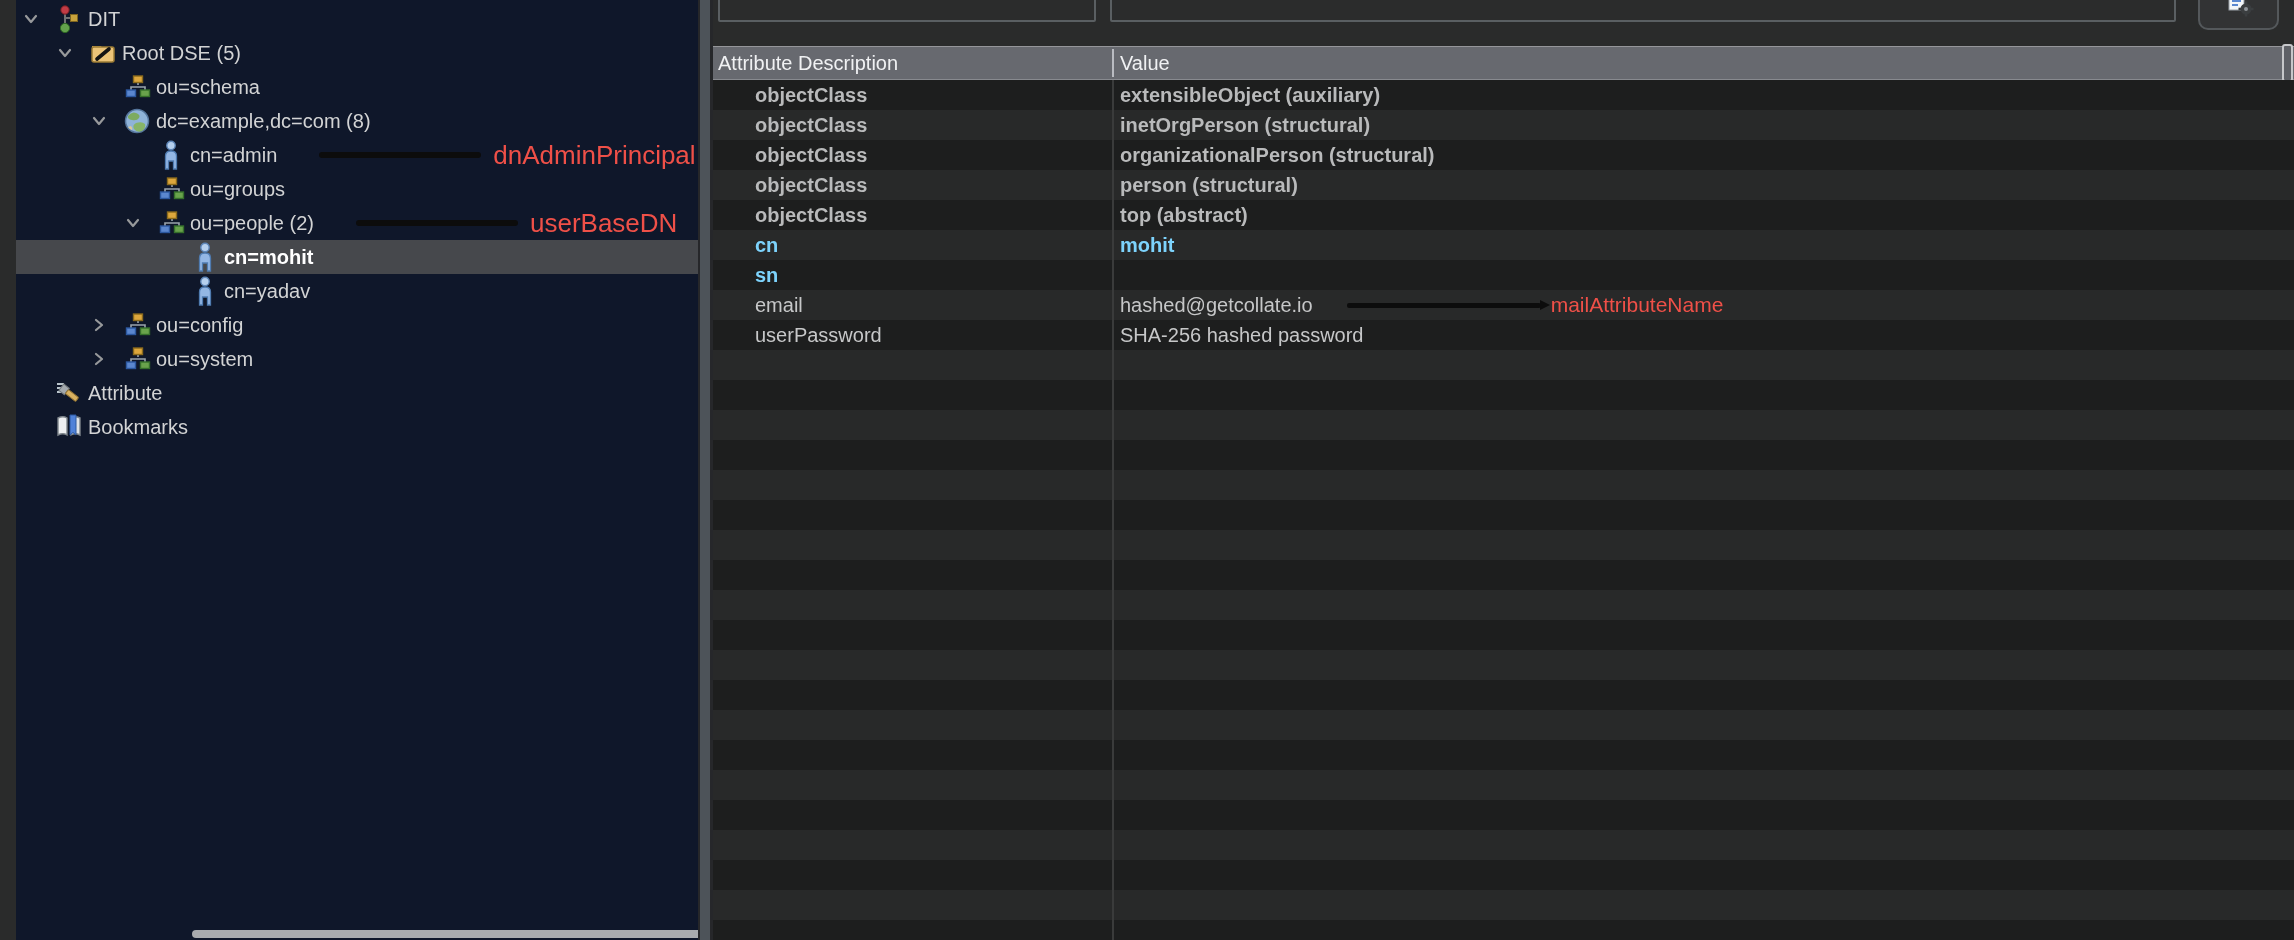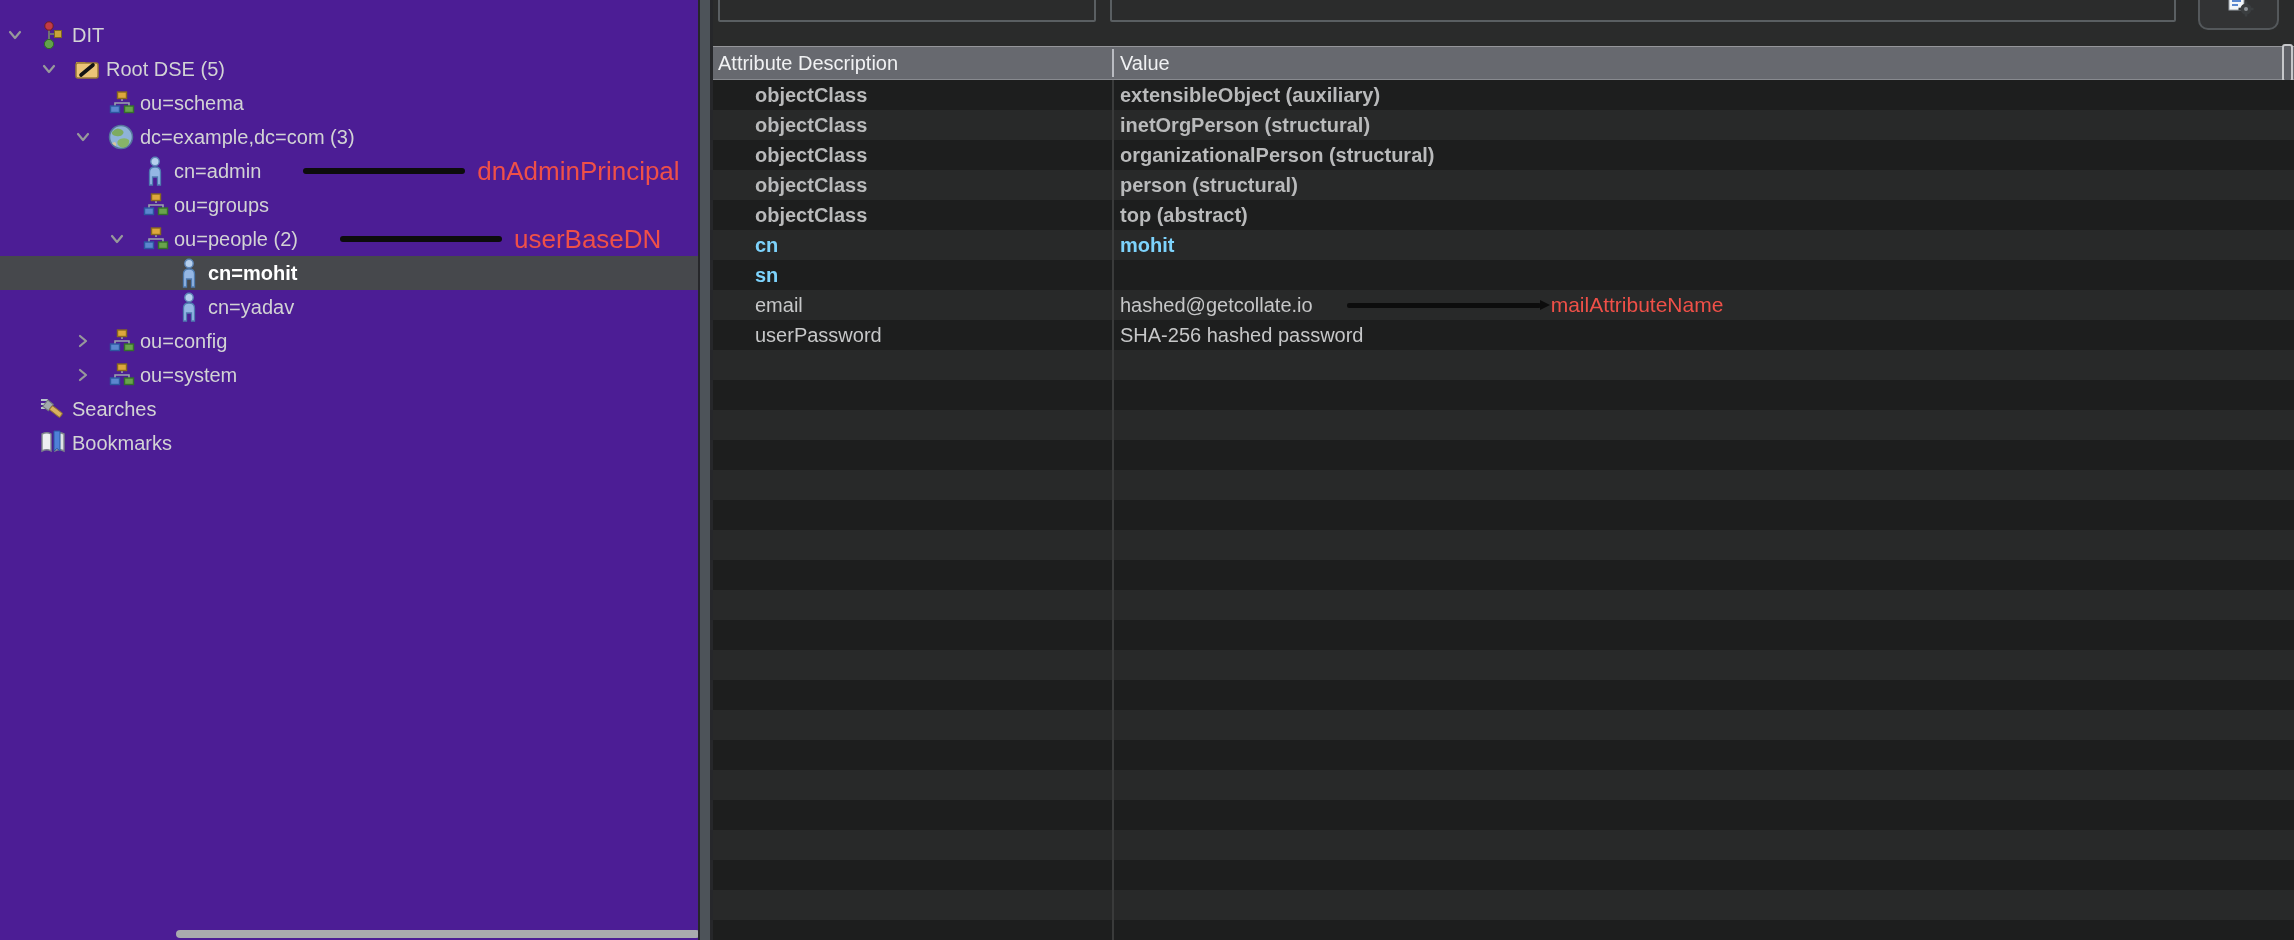--- a/index.html
+++ b/index.html
@@ -1,20 +1,20 @@
 <!DOCTYPE html>
 <html><head>
 <meta charset="utf-8">
 <style>
   html,body{margin:0;padding:0;background:#2c2d2d;}
   .app{position:relative;width:2294px;height:940px;background:#2a2b2b;overflow:hidden;
        font-family:"Liberation Sans",sans-serif;-webkit-font-smoothing:antialiased;}
 
   
-  .tree-panel{position:absolute;left:0;top:0;width:698px;height:940px;background:#4c1d95;padding-top:18px;box-sizing:border-box;}
+  .tree-panel{position:absolute;left:16px;top:0;width:698px;height:940px;background:#0f172a;padding-top:2px;box-sizing:border-box;}
   .tree-row{position:relative;display:flex;align-items:center;height:34px;white-space:nowrap;}
   .tree-row.selected{background:#46484c;}
   .tree-row.selected .tree-label{color:#ffffff;font-weight:bold;}
   .chev-slot{width:34px;height:34px;flex:0 0 auto;display:flex;align-items:center;padding-left:2px;box-sizing:border-box;}
   .tree-icon{width:30px;height:32px;flex:0 0 auto;display:flex;align-items:center;justify-content:center;}
   .tree-label{color:#d2d3d4;font-size:20px;margin-left:4px;}
   .annot-line{height:6px;background:#0c0c0c;border-radius:3px;flex:0 0 auto;margin-left:42px;width:162px;}
   .annot-text{color:#ef5048;font-size:26px;margin-left:12px;}
   .tree-hscroll{position:absolute;left:176px;top:930px;width:524px;height:8px;background:#a9abae;border-radius:4px;}
 
@@ -117,21 +117,21 @@
             </svg>
           </span>
           <span class="tree-icon">
             <svg width="30" height="30" viewBox="0 0 30 30">
               <circle cx="15" cy="15" r="11.5" fill="#8fb3d9" stroke="#55759c" stroke-width="1.5"></circle>
               <path d="M6 10 q4 -5 8 -3 q5 2 3 5 q-2 3 -7 2 q-5 -1 -4 -4z" fill="#7dab60"></path>
               <path d="M14 17 q6 -2 9 1 q1 4 -3 7 q-5 2 -8 -2 q-2 -4 2 -6z" fill="#87b468"></path>
               <path d="M9 20 q2 2 1 4 q-3 -1 -4 -3z" fill="#d9c89b"></path>
             </svg>
           </span>
-          <span class="tree-label">dc=example,dc=com (3)</span>
+          <span class="tree-label">dc=example,dc=com (8)</span>
         </div>
         <div class="tree-row">
           <span style="width: 106px; flex: 0 0 auto;"></span>
           <span class="chev-slot"></span>
           <span class="tree-icon">
             <svg width="18" height="30" viewBox="0 0 18 30">
               <circle cx="9" cy="5.5" r="4.2" fill="#b6d0ee" stroke="#5e86b8" stroke-width="1.4"></circle>
               <path d="M3.5 29 V16 q0 -5 5.5 -5 q5.5 0 5.5 5 V29 H11.5 V21 H6.5 V29 z" fill="#94b7e4" stroke="#4f7bb0" stroke-width="1.3"></path>
             </svg>
           </span>
@@ -232,21 +232,21 @@
           <span class="chev-slot"></span>
           <span class="tree-icon">
             <svg width="30" height="30" viewBox="0 0 30 30">
               <path d="M3 6 h7 M3 10 h6 M3 14 h5" stroke="#b9c4cb" stroke-width="2"></path>
               <g transform="rotate(38 16 16)">
                 <rect x="5" y="12" width="7" height="8" fill="#a3a9ae" stroke="#70767a"></rect>
                 <rect x="12" y="13.5" width="13" height="5" rx="1" fill="#d9b160" stroke="#937433"></rect>
               </g>
             </svg>
           </span>
-          <span class="tree-label">Searches</span>
+          <span class="tree-label">Attribute</span>
         </div>
         <div class="tree-row">
           <span style="width: 4px; flex: 0 0 auto;"></span>
           <span class="chev-slot"></span>
           <span class="tree-icon">
             <svg width="30" height="28" viewBox="0 0 30 28">
               <path d="M4 5 q5 -2.5 9 0 v17 q-4 -2.5 -9 0 z" fill="#eef0f2" stroke="#7e858b" stroke-width="1.4"></path>
               <path d="M26 5 q-5 -2.5 -9 0 v17 q4 -2.5 9 0 z" fill="#dfe3e7" stroke="#7e858b" stroke-width="1.4"></path>
               <path d="M16 2 h6 v20 l-3 -2.6 -3 2.6 z" fill="#4f81d8" stroke="#2c58a0"></path>
             </svg>

